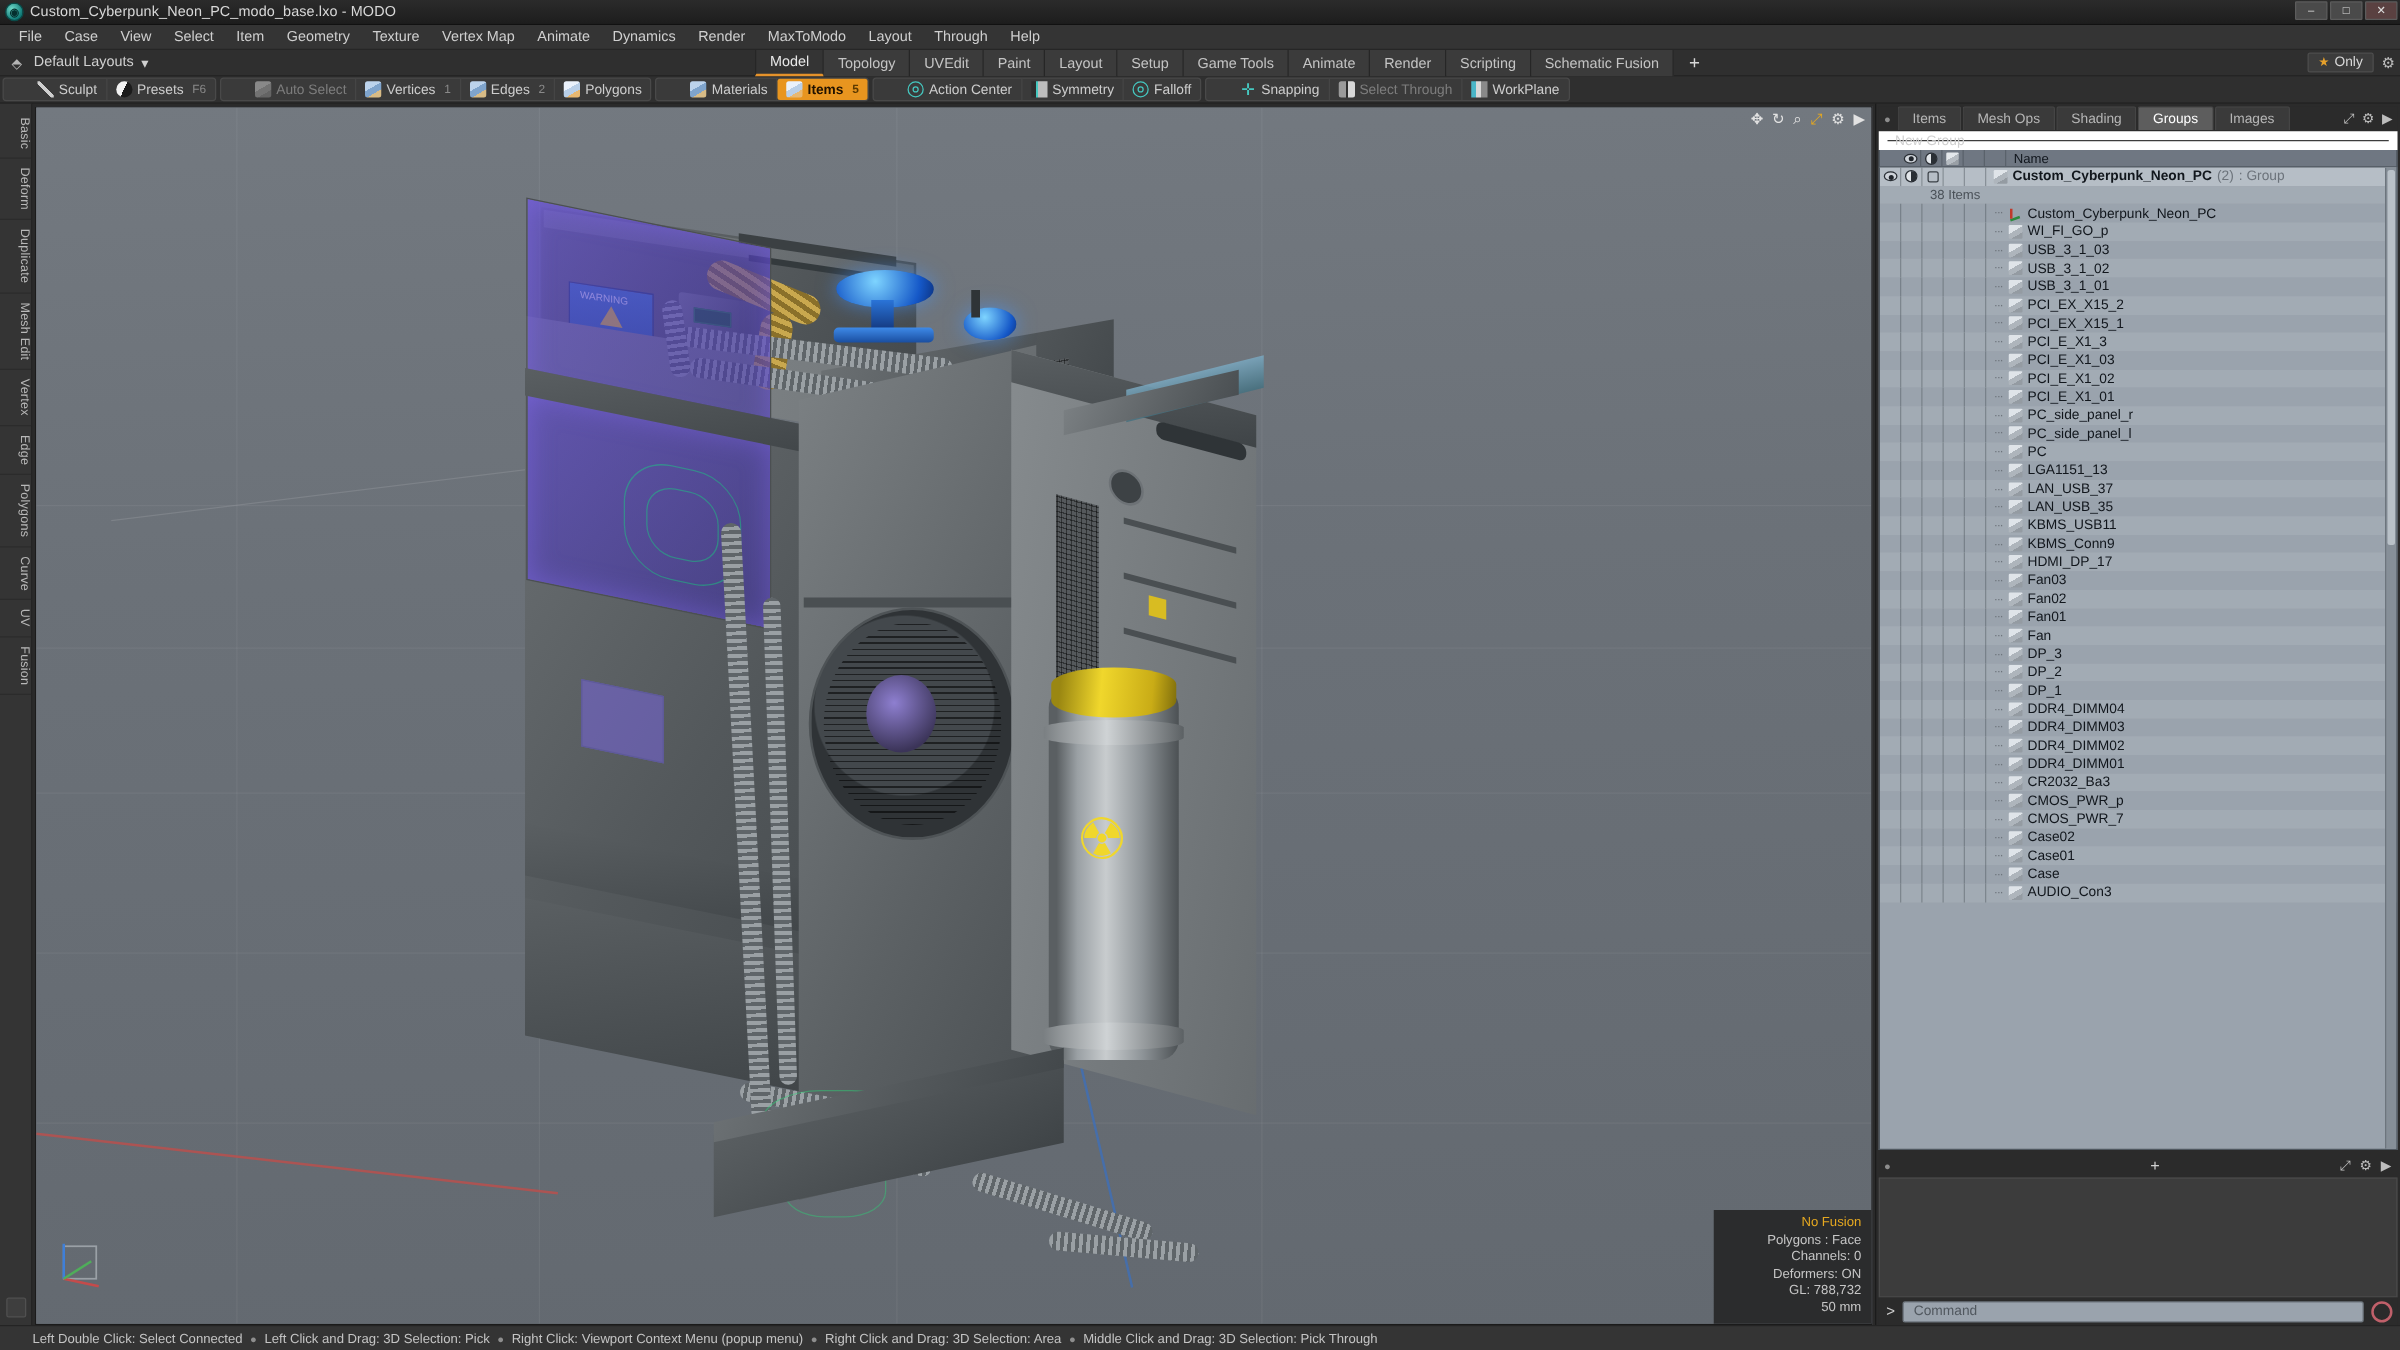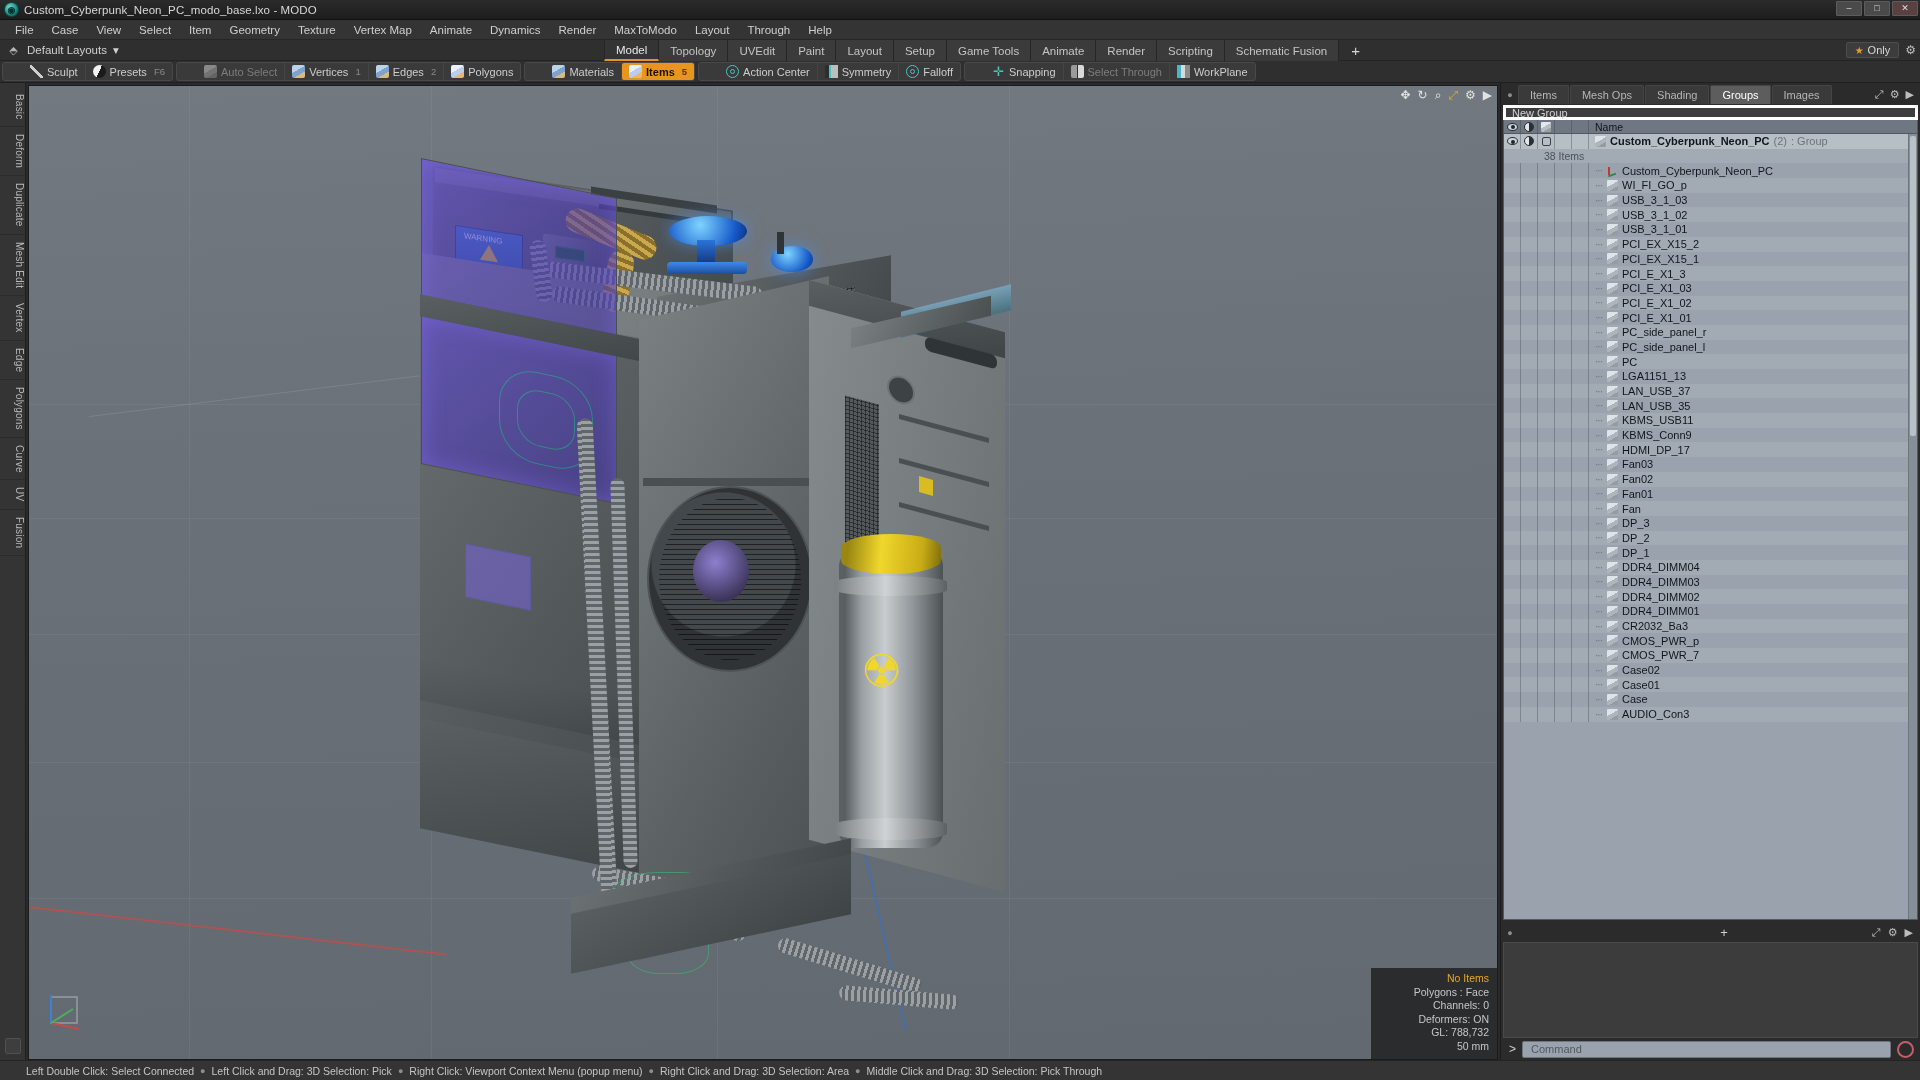--- a/index.html
+++ b/index.html
@@ -141,23 +141,23 @@
 
   
   .right{ width:420px; flex:0 0 420px; background:#2b2b2b; display:flex; flex-direction:column;
     border-left:1px solid #1b1b1b; padding:2px 2px 0 2px; }
   .rtabs{ height:19px; display:flex; align-items:stretch; background:#2b2b2b; gap:1px; }
   .rtab{ font-size:11px; color:#b6b6b6; padding:0 11px; display:flex; align-items:center;
     background:#3a3a3a; border:1px solid #454545; border-bottom:none; border-radius:2px 2px 0 0; }
   .rtab.active{ background:#5d5d5d; color:#fff; }
   .rtab-dot{ width:14px; display:flex; align-items:center; justify-content:center; color:#8d8d8d; font-size:9px;}
   .rtabs-right{ margin-left:auto; display:flex; align-items:center; gap:6px; padding-right:4px; color:#bdbdbd; font-size:11px;}
-  .newgroup{ height:15px; background:#3d3d3d; border:3px solid #ffffff; margin-top:1px;
+  .newgroup{ height:15px; background:#3d3d3d; border:7px solid #ffffff; margin-top:1px;
     display:flex; align-items:center; padding-left:6px; font-size:11px; color:#d0d0d0; }
-  .listhead{ height:14px; background:#6f7782; border:1px solid #505860; border-top:none; display:flex; align-items:stretch; }
+  .listhead{ height:14px; background:#6f7782; border:1px solid #505860; border-top:none; display:flex; align-items:stretch;padding-left:16px; }
   .lh-col{ width:17px; border-right:1px solid #5a626b; display:flex; align-items:center; justify-content:center; }
   .lh-name{ flex:1; display:flex; align-items:center; padding-left:6px; font-size:10.5px; color:#10151c; }
   .eye{ width:11px;height:8px;border-radius:50%; background:#cfd4da; border:1px solid #2a2f35; position:relative; }
   .eye:after{ content:""; position:absolute; left:3.5px; top:1.5px; width:4px;height:4px;border-radius:50%; background:#20252b;}
   .halfc{ width:10px;height:10px;border-radius:50%; background:linear-gradient(90deg,#e2e6ea 50%, #2a2f35 50%); border:1px solid #2a2f35;}
   .cubesm{ width:10px;height:10px; background:linear-gradient(150deg,#e4e8ec 0 42%, #b6bcc2 42% 70%, #9aa0a6 70%); border-radius:1px;}
   .itemlist{ flex:1 1 auto; background:#9aa3ad; border:1px solid #505860; border-top:none; overflow:hidden;
     display:flex; flex-direction:column; min-height:0; position:relative;}
   .ilrow{ height:14.7px; display:flex; align-items:center; background:#a2abb4; }
   .ilrow:nth-child(even){ background:#9aa3ad; }
@@ -462,21 +462,21 @@
         <div class="axiswidget">
           <svg width="56" height="56" viewBox="0 0 56 56">
             <rect x="8" y="16" width="26" height="26" fill="none" stroke="#9aa0a6" stroke-width="1.4"></rect>
             <line x1="8" y1="42" x2="8" y2="14" stroke="#3f7fd8" stroke-width="2"></line>
             <line x1="8" y1="42" x2="36" y2="48" stroke="#c44b4b" stroke-width="2"></line>
             <line x1="8" y1="42" x2="30" y2="28" stroke="#4fae5a" stroke-width="2"></line>
           </svg>
         </div>
 
         <div class="stats">
-          <div class="hl">No Items</div>
+          <div class="hl">No Fusion</div>
           <div>Polygons : Face</div>
           <div>Channels: 0</div>
           <div>Deformers: ON</div>
           <div>GL: 788,732</div>
           <div>50 mm</div>
         </div>
       </div>
     </div>
 
     <div class="right">

